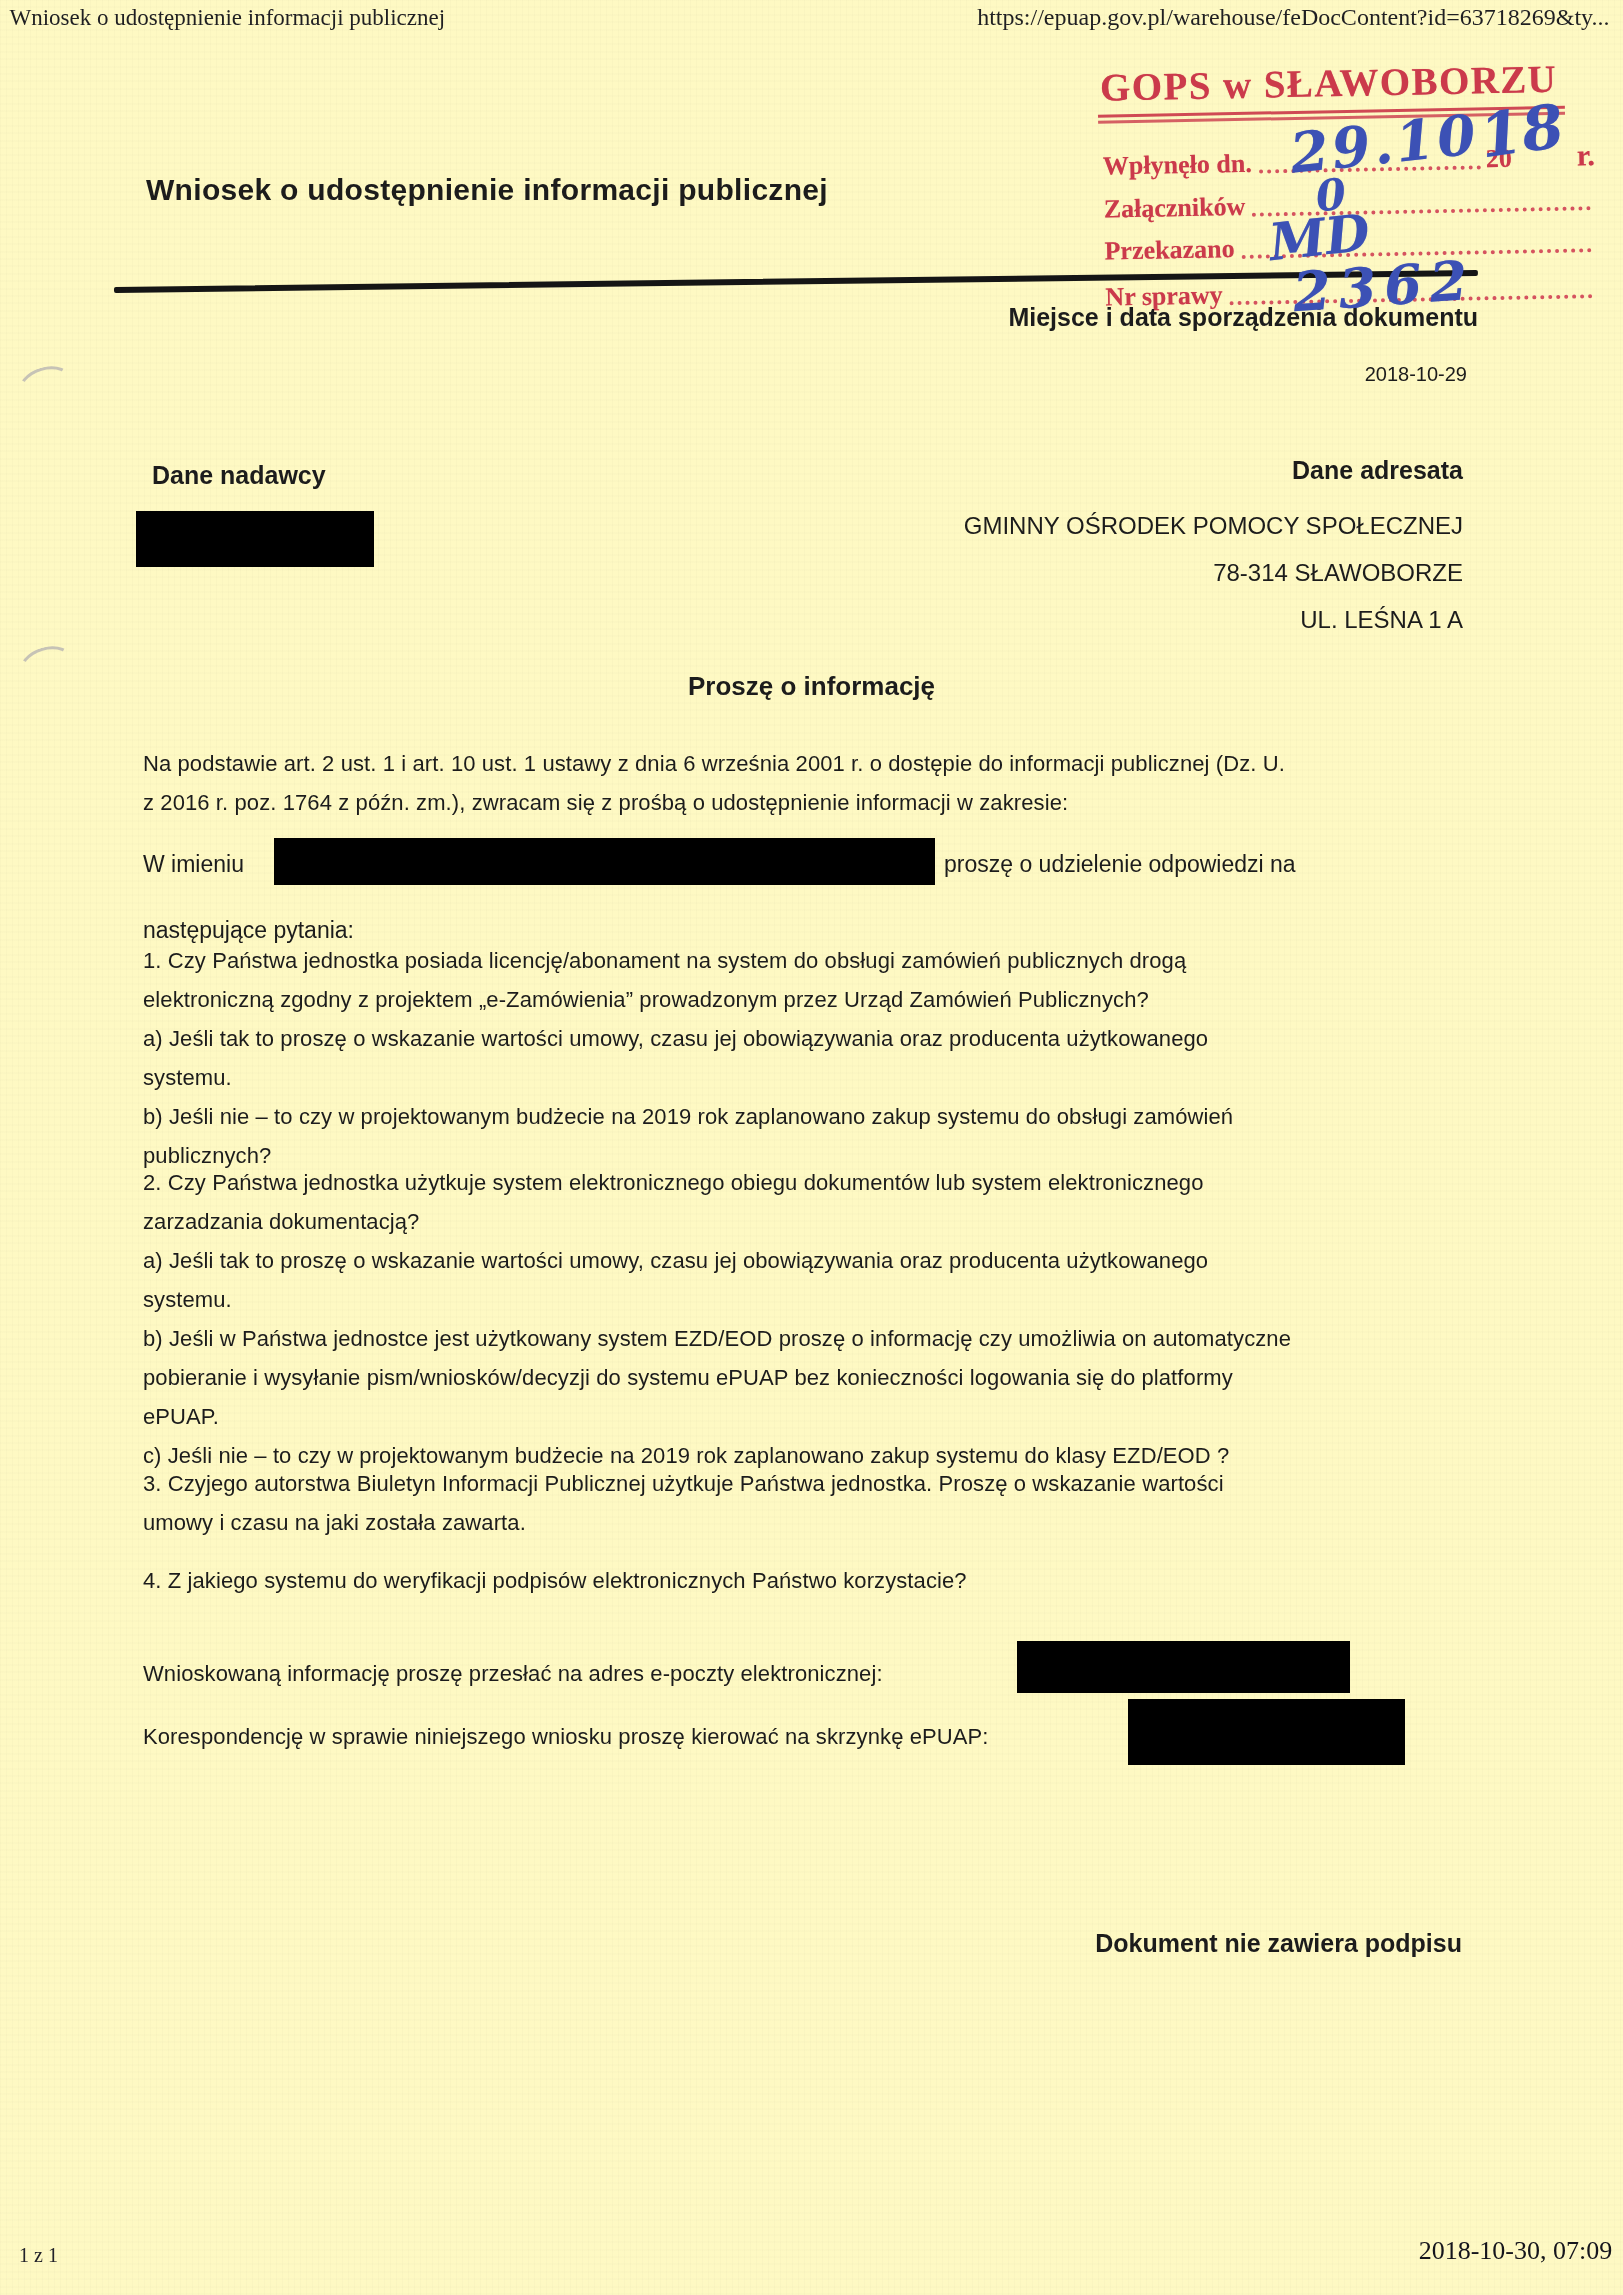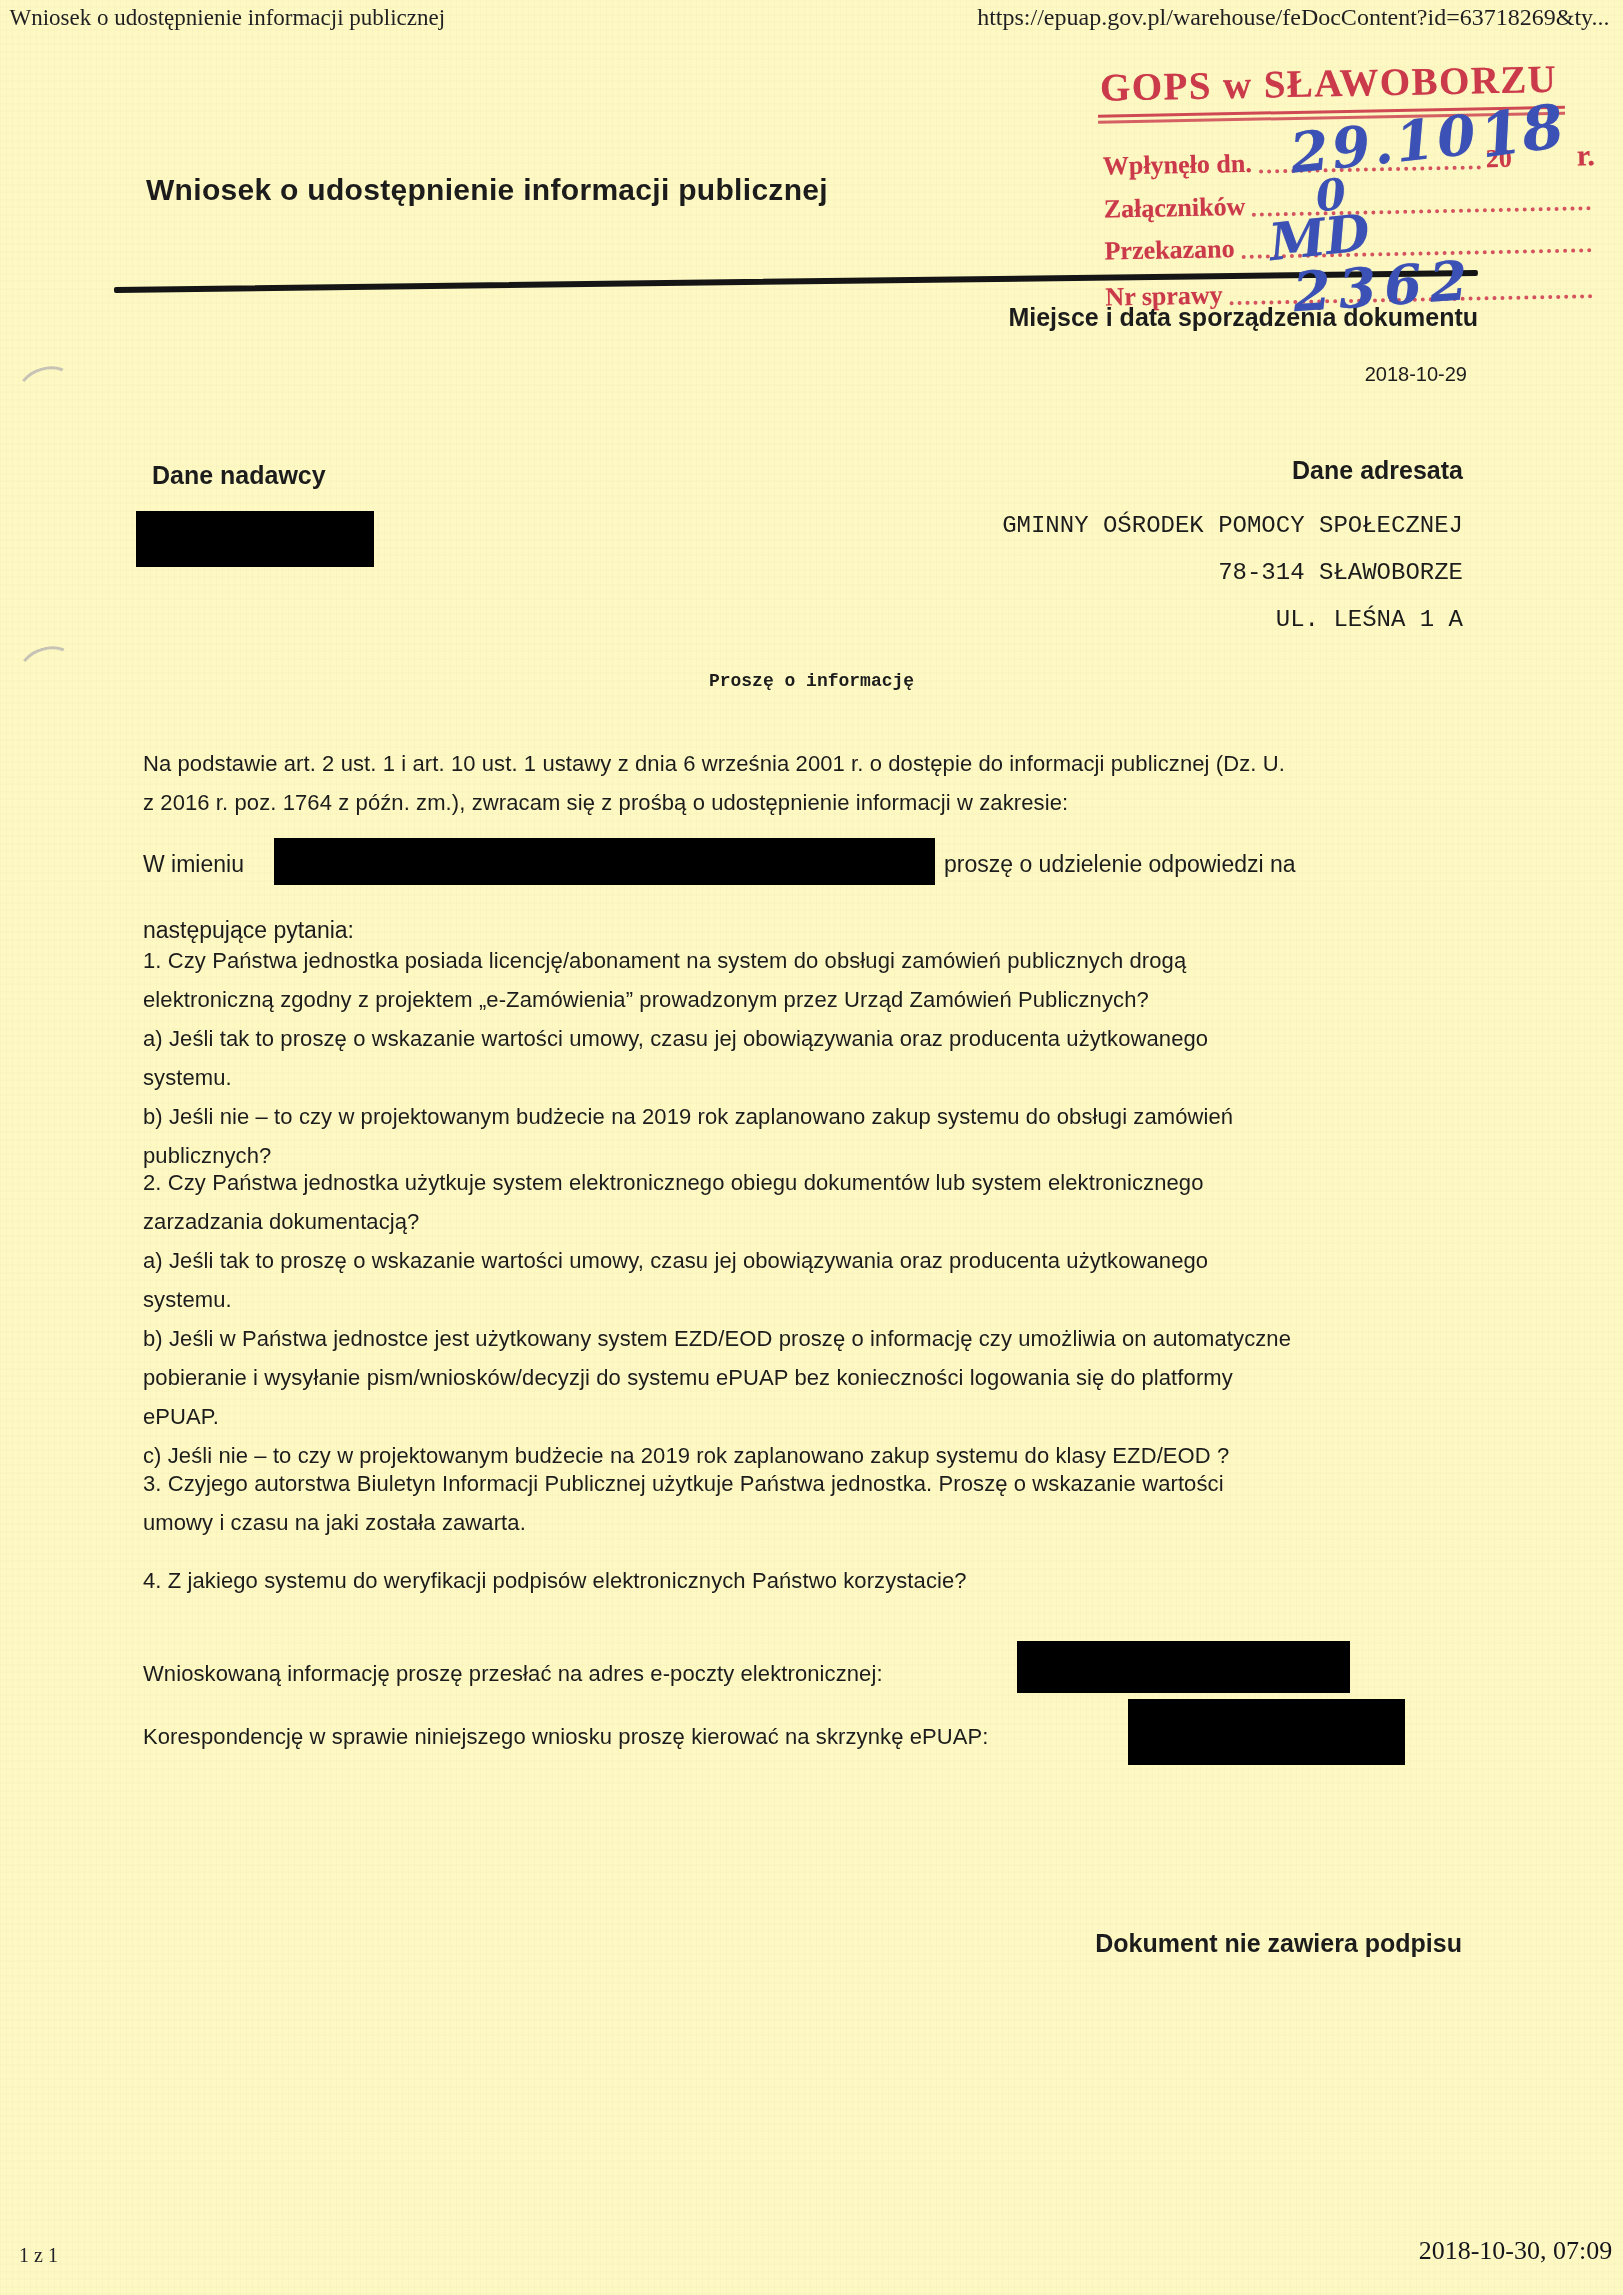--- a/index.html
+++ b/index.html
@@ -61,23 +61,23 @@
     position:absolute; left:114px; top:287px; width:1364px; height:6px; background:#151515;
     transform-origin:left center; transform:rotate(-0.72deg); border-radius:2px; z-index:2;
   }
   .place-date-label { position:absolute; right:145px; top:303px; font-size:25px; font-weight:bold; z-index:3; }
   .doc-date         { position:absolute; right:156px; top:363px; font-size:20px; }
 
   .sender-label    { position:absolute; left:152px;  top:461px; font-size:25px; font-weight:bold; }
   .addressee-label { position:absolute; right:160px; top:456px; font-size:25px; font-weight:bold; }
   .redact { background:#000; z-index:5; }
   .redact-sender   { position:absolute; left:136px; top:511px; width:238px; height:56px; }
-  .addressee { position:absolute; right:160px; top:502px; text-align:right; font-size:24px; line-height:47px; white-space:pre-line;font-family:Liberation Mono, monospace; }
+  .addressee { position:absolute; right:160px; top:502px; text-align:right; font-size:24px; line-height:47px; white-space:pre-line; }
 
-  .request-heading { position:absolute; left:0; right:0; top:671px; text-align:center; font-size:18px; font-weight:bold;font-family:Liberation Mono, monospace; }
+  .request-heading { position:absolute; left:0; right:0; top:671px; text-align:center; font-size:26px; font-weight:bold; }
 
   .body-text {
     position:absolute; left:143px; width:1373px; z-index:1;
     font-size:22px; line-height:39px; letter-spacing:0.1px; white-space:pre-line;
   }
   .p-intro { top:744px; }
   .onbehalf-prefix { position:absolute; left:143px;  top:845px; font-size:23px; line-height:39px; }
   .redact-onbehalf { position:absolute; left:274px;  top:838px; width:661px; height:47px; }
   .onbehalf-suffix { position:absolute; left:944px; top:845px; font-size:23px; line-height:39px; }
   .onbehalf-line2  { position:absolute; left:143px;  top:911px; font-size:23px; line-height:39px; }

